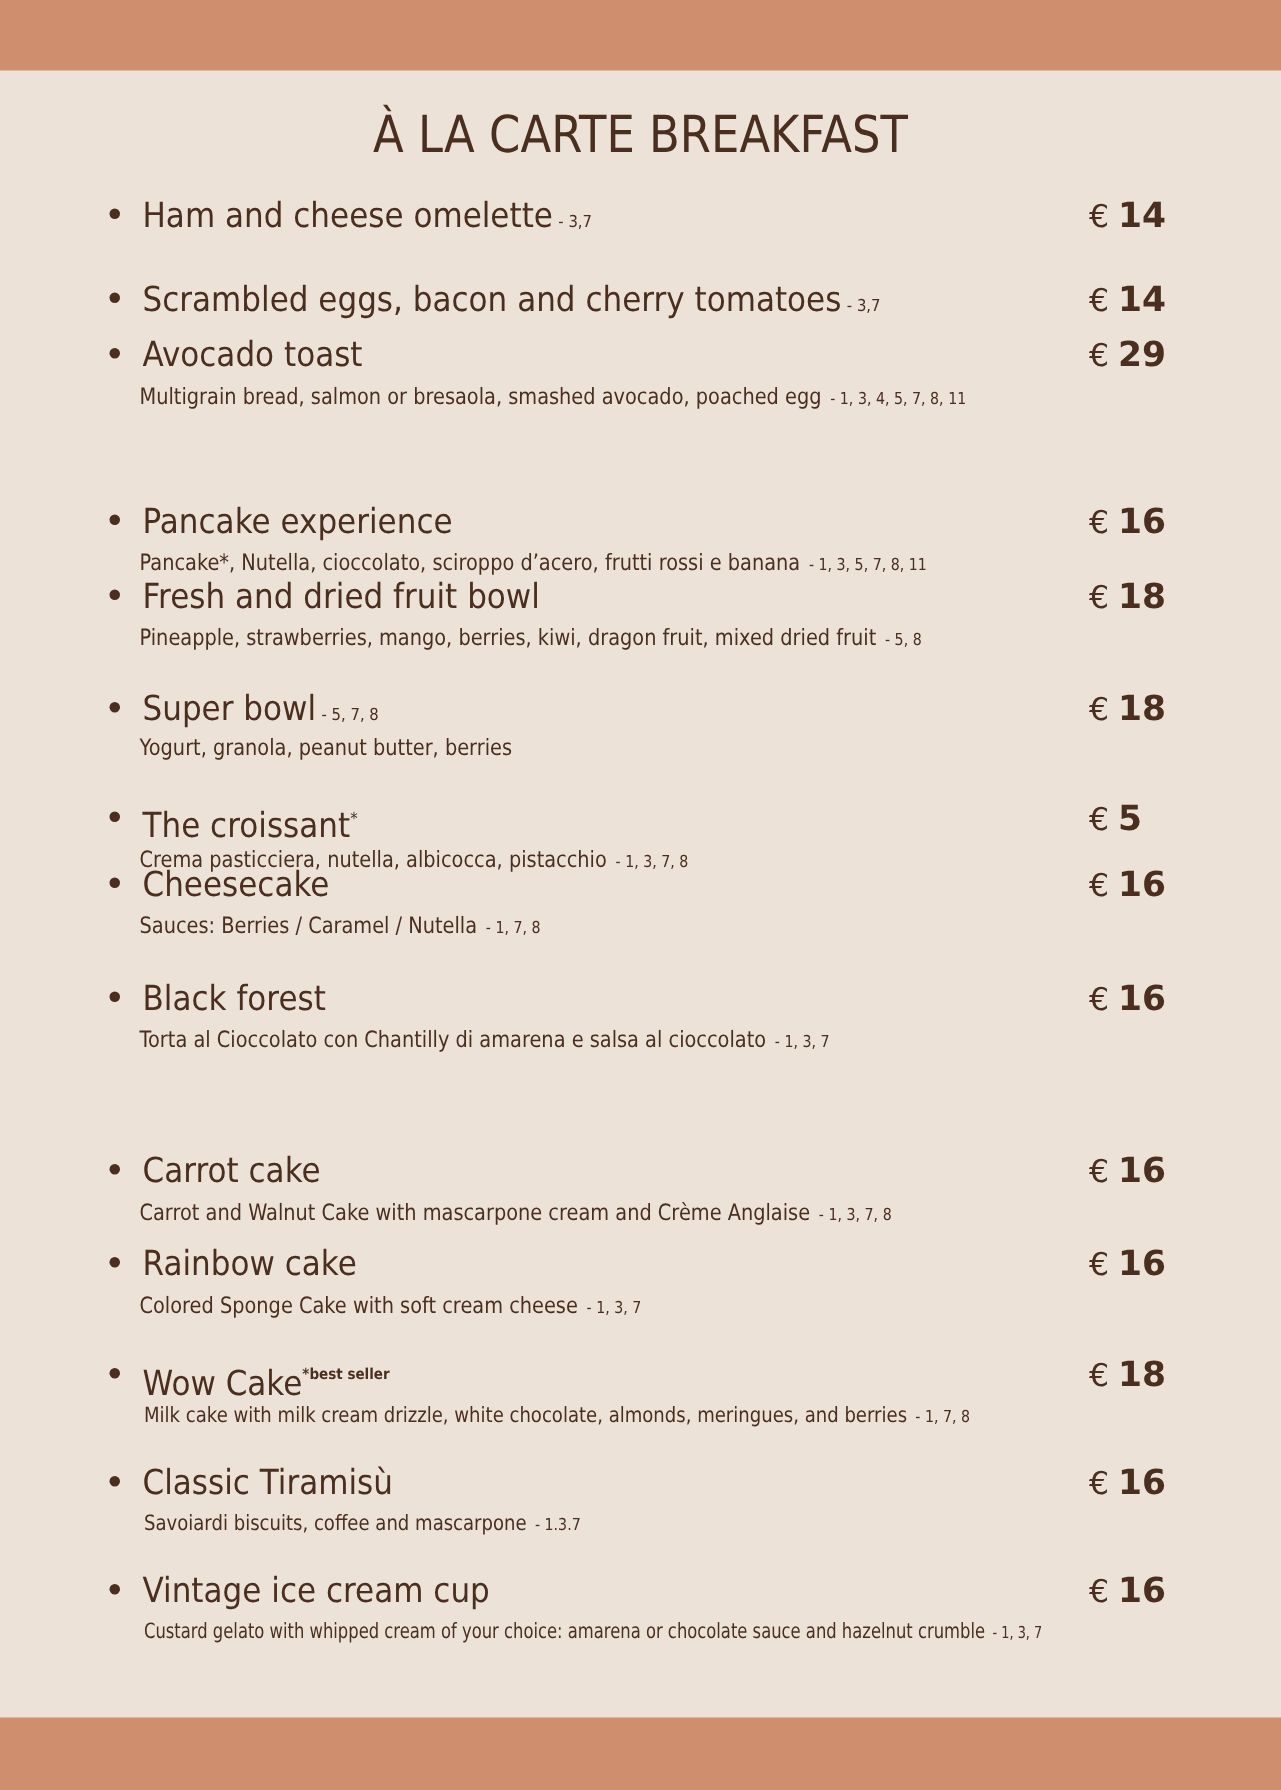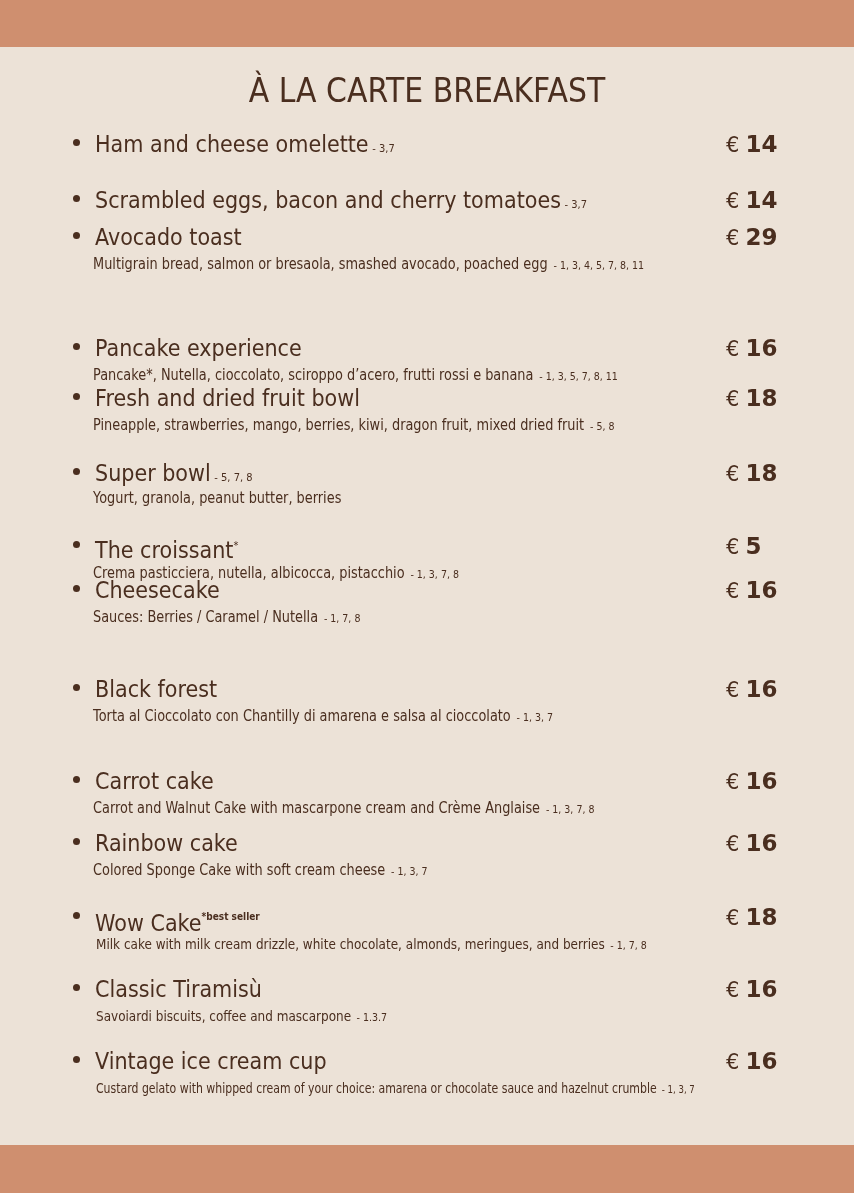--- a/index.html
+++ b/index.html
@@ -111,21 +111,21 @@
 
 <div class="item" style="top:577px;">
   <div class="item-row">
     <span class="bullet"></span>
     <span class="name">Cheesecake</span>
     <span class="price"><span class="cur">€</span><span class="num">16</span></span>
   </div>
   <div class="desc"><span>Sauces: Berries / Caramel / Nutella </span> <span class="allergen">- 1, 7, 8</span></div>
 </div>
 
-<div class="item" style="top:676px;">
+<div class="item" style="top:653px;">
   <div class="item-row">
     <span class="bullet"></span>
     <span class="name">Black forest</span>
     <span class="price"><span class="cur">€</span><span class="num">16</span></span>
   </div>
   <div class="desc"><span>Torta al Cioccolato con Chantilly di amarena e salsa al cioccolato</span> <span class="allergen">- 1, 3, 7</span></div>
 </div>
 
 <div class="item" style="top:768px;text-align:right;">
   <div class="item-row">

